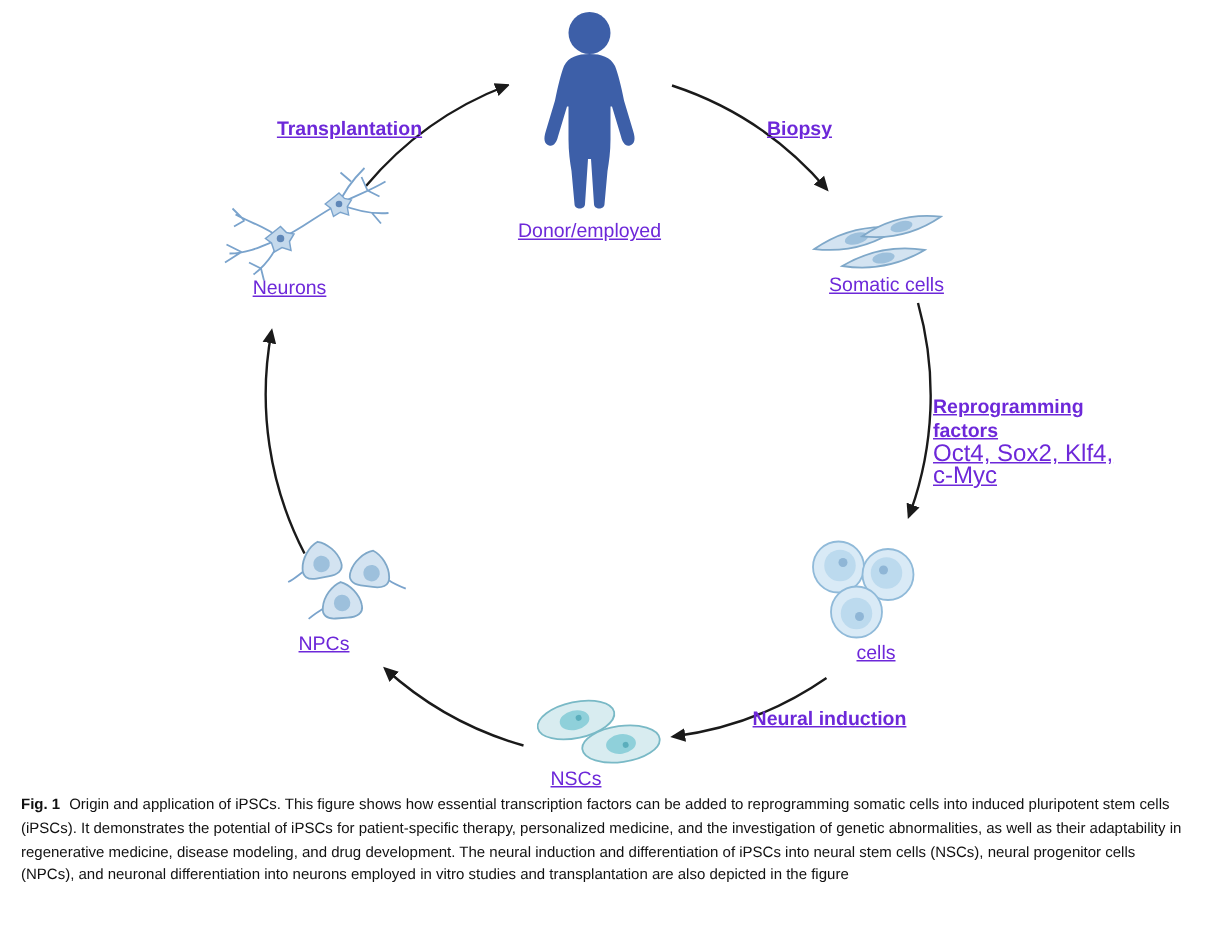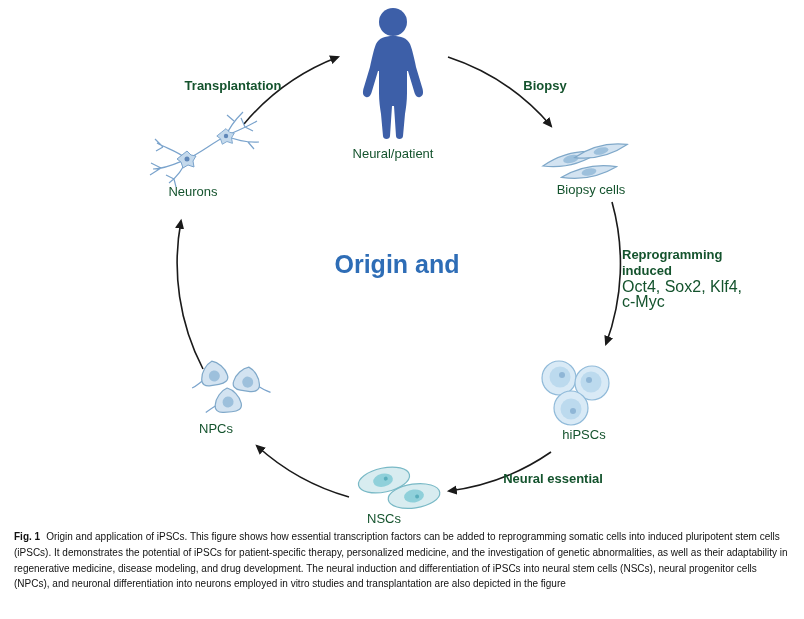--- a/index.html
+++ b/index.html
@@ -1,21 +1,21 @@
 <!DOCTYPE html>
 <html style="--title: #2e6db6; --person: #3d5fa8; --arrow: #1a1a1a; --cell-fill: #d3e3f1; --cell-stroke: #7fa8c9; --cell-nucleus: #9dc0dc; --neuron-stroke: #7aa3cc; --nsc-fill: #d8ecf0; --nsc-nucleus: #8fd0da; --ipsc-fill: #d9eaf6; --ipsc-stroke: #90bad9; --ipsc-inner: #bcdaee;"><head>
 <meta charset="utf-8">
 <style>
   html,body{margin:0;padding:0;background:#ffffff;}
   body{font-family:"Liberation Sans",sans-serif;}
   .page{position:relative;width:804px;height:619px;background:#fff;overflow:hidden;}
   .cycle-svg{position:absolute;left:0;top:0;}
-  .lbl{position:absolute;font-size:13px;color:#14532d;white-space:nowrap;transform:translateX(-50%);text-align:center;line-height:16px;}
+  .lbl{position:absolute;font-size:13px;color:#6d28d9;white-space:nowrap;transform:translateX(-50%);text-align:center;line-height:16px;text-decoration:underline;}
   .lbl.bold{font-weight:bold;}
-  .lbl.left-align{transform:none;text-align:left;}
+  .lbl.left-align{transform:none;text-align:left;margin-top:16px;}
   .lbl .sub{font-weight:normal;font-size:16px;line-height:15px;}
   .title{position:absolute;left:397px;top:249px;transform:translateX(-50%);text-align:center;
          font-size:25px;font-weight:bold;color:var(--title,#2e6db6);line-height:31px;white-space:nowrap;}
   .caption{position:absolute;left:14px;top:529px;width:779px;font-size:10px;line-height:15.8px;color:#111;}
   .caption .fig-label{font-weight:bold;padding-right:6px;}
   .arrow{fill:none;stroke:var(--arrow,#1a1a1a);stroke-width:1.6;}
   .person{fill:var(--person,#3d5fa8);}
   .cell{fill:var(--cell-fill,#d3e3f1);stroke:var(--cell-stroke,#7fa8c9);stroke-width:1.2;}
   .nucleus{fill:var(--cell-nucleus,#9dc0dc);}
   .neuron-line{fill:none;stroke:var(--neuron-stroke,#7aa3cc);stroke-width:1.2;}
@@ -136,38 +136,37 @@
         <path class="soma" transform="translate(187,159)" d="M0,-8 L4,-4 L9,-3 L6,2 L7,8 L1,6 L-4,9 L-6,3 L-10,0 L-5,-4 Z"></path>
         <circle cx="187" cy="159" r="2.5" fill="#5f87b8"></circle>
       </g>
       <g>
         <path class="soma" transform="translate(226,136) scale(0.92)" d="M0,-8 L4,-4 L9,-3 L6,2 L7,8 L1,6 L-4,9 L-6,3 L-10,0 L-5,-4 Z"></path>
         <circle cx="226" cy="136" r="2.2" fill="#5f87b8"></circle>
       </g>
     </g>
   </svg>
 
-  <div class="lbl" style="left:393px;top:146px">Neural/patient</div>
-  <div class="lbl" style="left:591px;top:182px">Biopsy cells</div>
-  <div class="lbl" style="left:584px;top:427px">hiPSCs</div>
+  <div class="lbl" style="left:393px;top:146px">Donor/employed</div>
+  <div class="lbl" style="left:591px;top:182px">Somatic cells</div>
+  <div class="lbl" style="left:584px;top:427px">cells</div>
   <div class="lbl" style="left:384px;top:511px">NSCs</div>
   <div class="lbl" style="left:216px;top:421px">NPCs</div>
   <div class="lbl" style="left:193px;top:184px">Neurons</div>
 
   <div class="lbl bold" style="left:233px;top:78px">Transplantation</div>
-  <div class="lbl bold" style="left:545px;top:78px">Biopsy</div>
-  <div class="lbl bold" style="left:553px;top:471px">Neural essential</div>
+  <div class="lbl bold" style="left:533px;top:78px">Biopsy</div>
+  <div class="lbl bold" style="left:553px;top:471px">Neural induction</div>
 
 
   <div class="lbl bold left-align" style="left:622px;top:247px">
     <div>Reprogramming</div>
-    <div>induced</div>
+    <div>factors</div>
     <div class="sub">Oct4, Sox2, Klf4,</div>
     <div class="sub">c-Myc</div>
   </div>
 
   <div class="title">
-    <div>Origin and</div>
   </div>
 
   <div class="caption"><span class="fig-label">Fig. 1</span><span>Origin and application of iPSCs. This figure shows how essential transcription factors can be added to reprogramming somatic cells into induced pluripotent stem cells (iPSCs). It demonstrates the potential of iPSCs for patient-specific therapy, personalized medicine, and the investigation of genetic abnormalities, as well as their adaptability in regenerative medicine, disease modeling, and drug development. The neural induction and differentiation of iPSCs into neural stem cells (NSCs), neural progenitor cells (NPCs), and neuronal differentiation into neurons employed in vitro studies and transplantation are also depicted in the figure</span></div>
 
 </div>
 
 </body></html>

